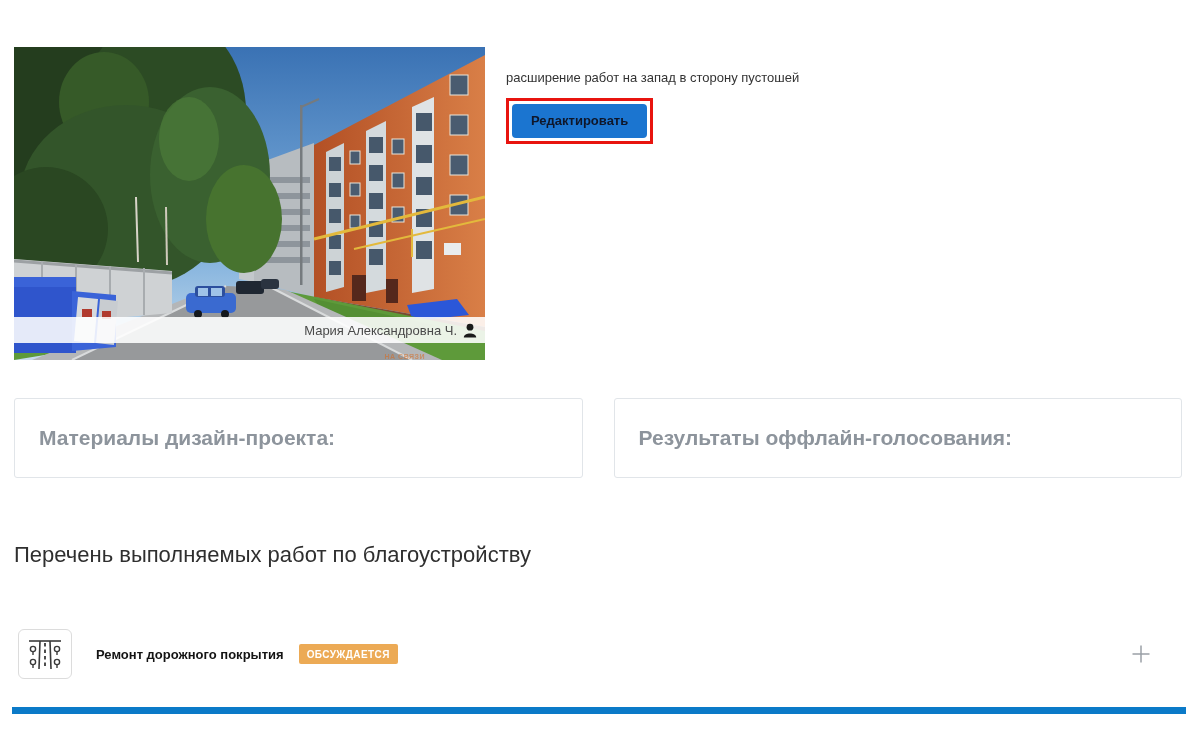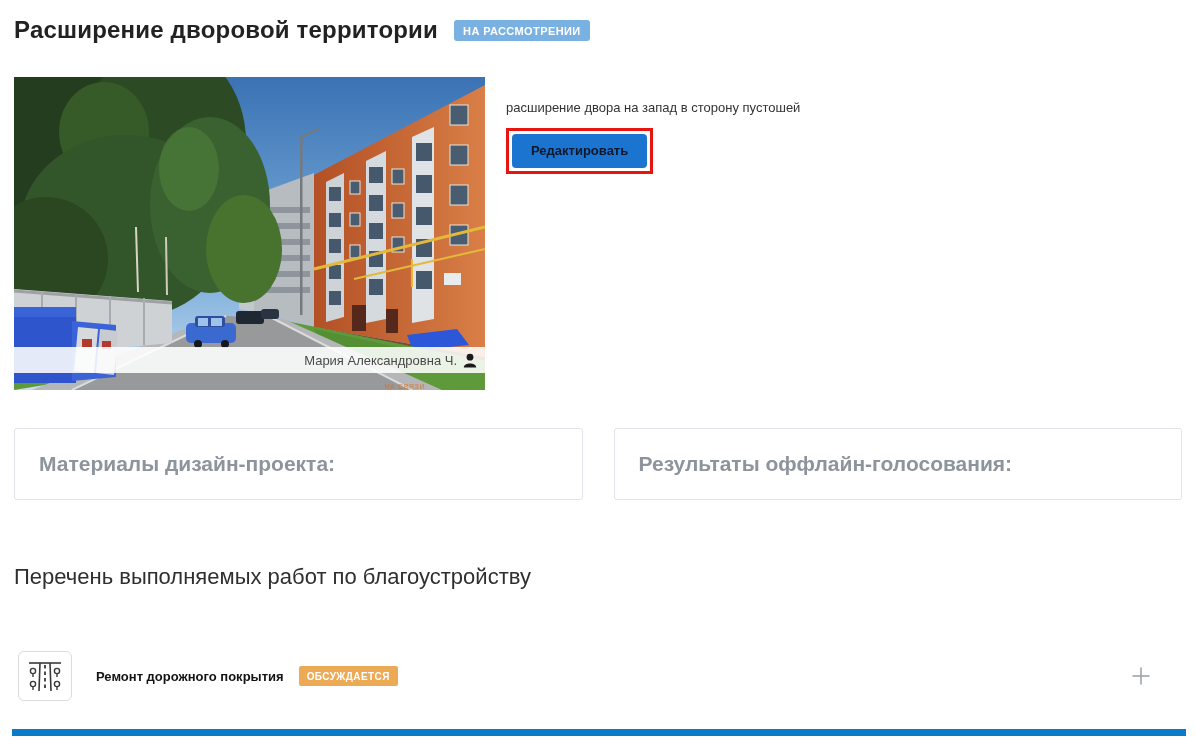--- a/index.html
+++ b/index.html
@@ -29,21 +29,21 @@
   .votes-line { font-size: 13px; font-weight: 700; color: #333; }
   .proposal-desc { font-size: 13px; color: #333; margin-top: 19px; }
   .highlight-box { display: inline-block; margin-top: 13px;
     border: 3px solid #e8140f; padding: 3px; }
   .edit-btn { display: inline-block; background: #1b75d0; color: #0f172a; border: none;
     font-family: "Liberation Sans", sans-serif; font-size: 13px; font-weight: 700;
     padding: 9px 19px 10px; border-radius: 4px; cursor: pointer; }
 
   
   .panels-row { display: flex; gap: 31px; margin-top: 38px; }
-  .panel { flex: 1; height: 72px; border: 1px solid #e1e5e9; border-radius: 3px;
+  .panel { flex: 1; height: 80px; border: 1px solid #e1e5e9; border-radius: 3px;
     display: flex; align-items: center; padding-left: 24px; background: #fff; }
   .panel-label { font-size: 21px; font-weight: 700; color: #8d949c; }
 
   
   .works-heading { margin-top: 64px; font-size: 22px; font-weight: 400; color: #2f2f2f; }
   .work-row { display: flex; align-items: center; margin-top: 61px; padding-left: 4px; }
   .work-icon-box { width: 54px; height: 50px; border: 1px solid #dcdcdc; border-radius: 6px;
     display: flex; align-items: center; justify-content: center; background: #fff; flex: none; }
   .work-title { margin-left: 24px; font-size: 13px; font-weight: 700; color: #141414; }
   .work-status-badge { margin-left: 15px; background: #ecaa55; color: #fff;
@@ -54,24 +54,20 @@
 
   
   .footer-bar { height: 7px; background: #0b7ac8; width: 1174px; margin-left: -2px;
     margin-top: 28px; }
 </style>
 </head>
 <body>
 
 <div class="page">
 
-  <div class="header">
-    <h1 class="page-title">Расширение дворовой территории</h1>
-    <span class="status-badge">НА РАССМОТРЕНИИ</span>
-  </div>
 
   <div class="main-row">
 
     <div class="photo-card">
       <svg width="471" height="313" viewBox="0 0 471 313" preserveAspectRatio="none">
         <defs>
           <linearGradient id="sky" x1="0" y1="0" x2="0" y2="1">
             <stop offset="0" stop-color="#3a72b4"></stop>
             <stop offset="0.65" stop-color="#7fb0dd"></stop>
             <stop offset="1" stop-color="#c8dcec"></stop>
@@ -202,21 +198,21 @@
       <div class="photo-credit-bar">
         <span class="photo-credit-text">Мария Александровна Ч.</span>
         <svg width="14" height="15" viewBox="0 0 14 15">
           <circle cx="7" cy="4.2" r="3.4" fill="#1a1a1a"></circle>
           <path d="M0.8,14.5 C0.8,9.2 13.2,9.2 13.2,14.5 Z" fill="#1a1a1a"></path>
         </svg>
       </div>
     </div>
 
     <div class="info-col">
-      <div class="proposal-desc">расширение двора на запад в сторону пустошей</div>
+      <div class="proposal-desc">расширение работ на запад в сторону пустошей</div>
       <div class="highlight-box">
         <button class="edit-btn">Редактировать</button>
       </div>
     </div>
   </div>
 
   <div class="panels-row">
     <div class="panel">
       <span class="panel-label">Материалы дизайн-проекта:</span>
     </div>

